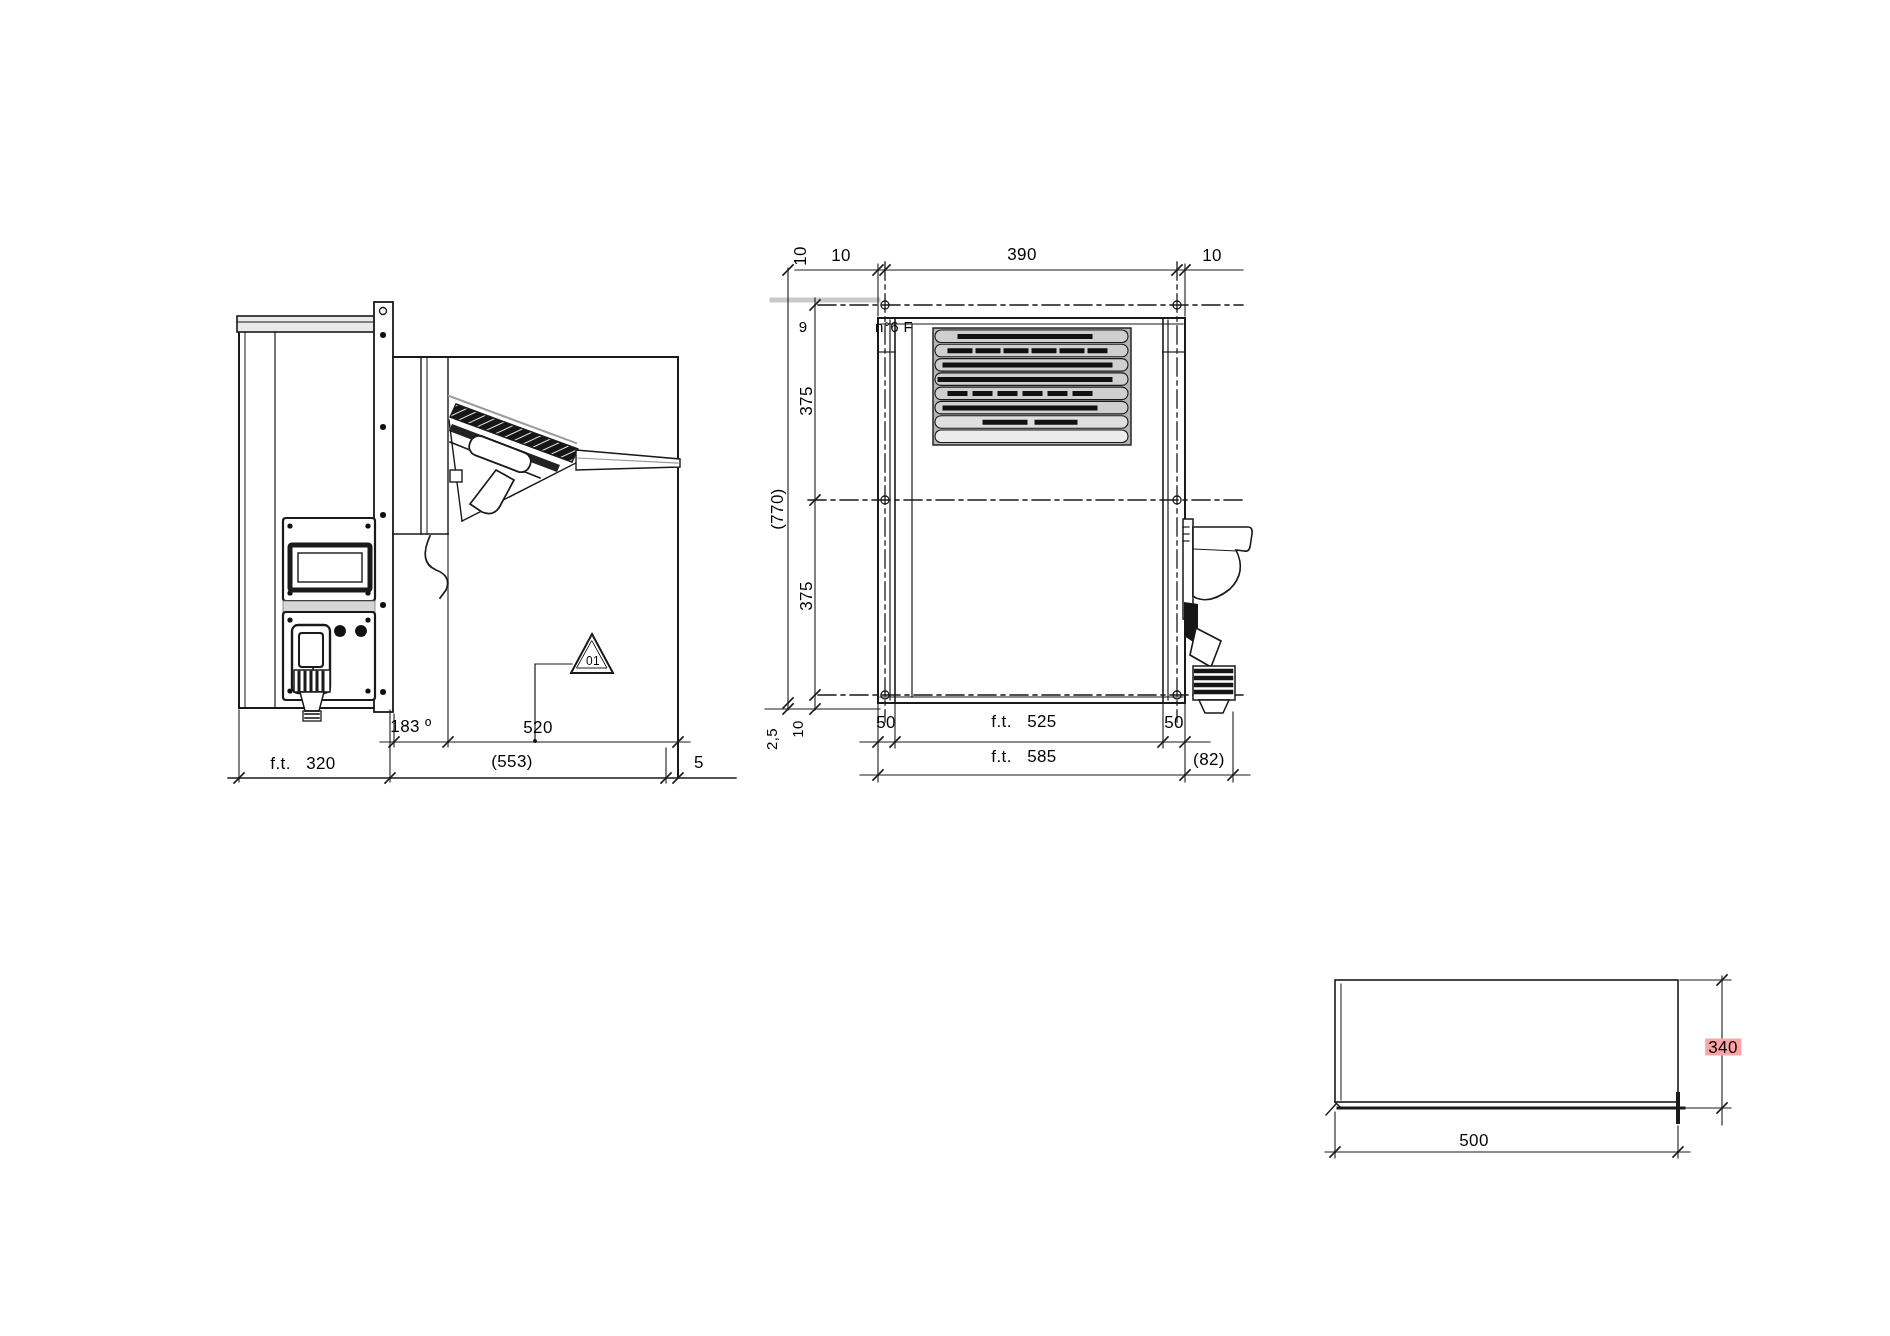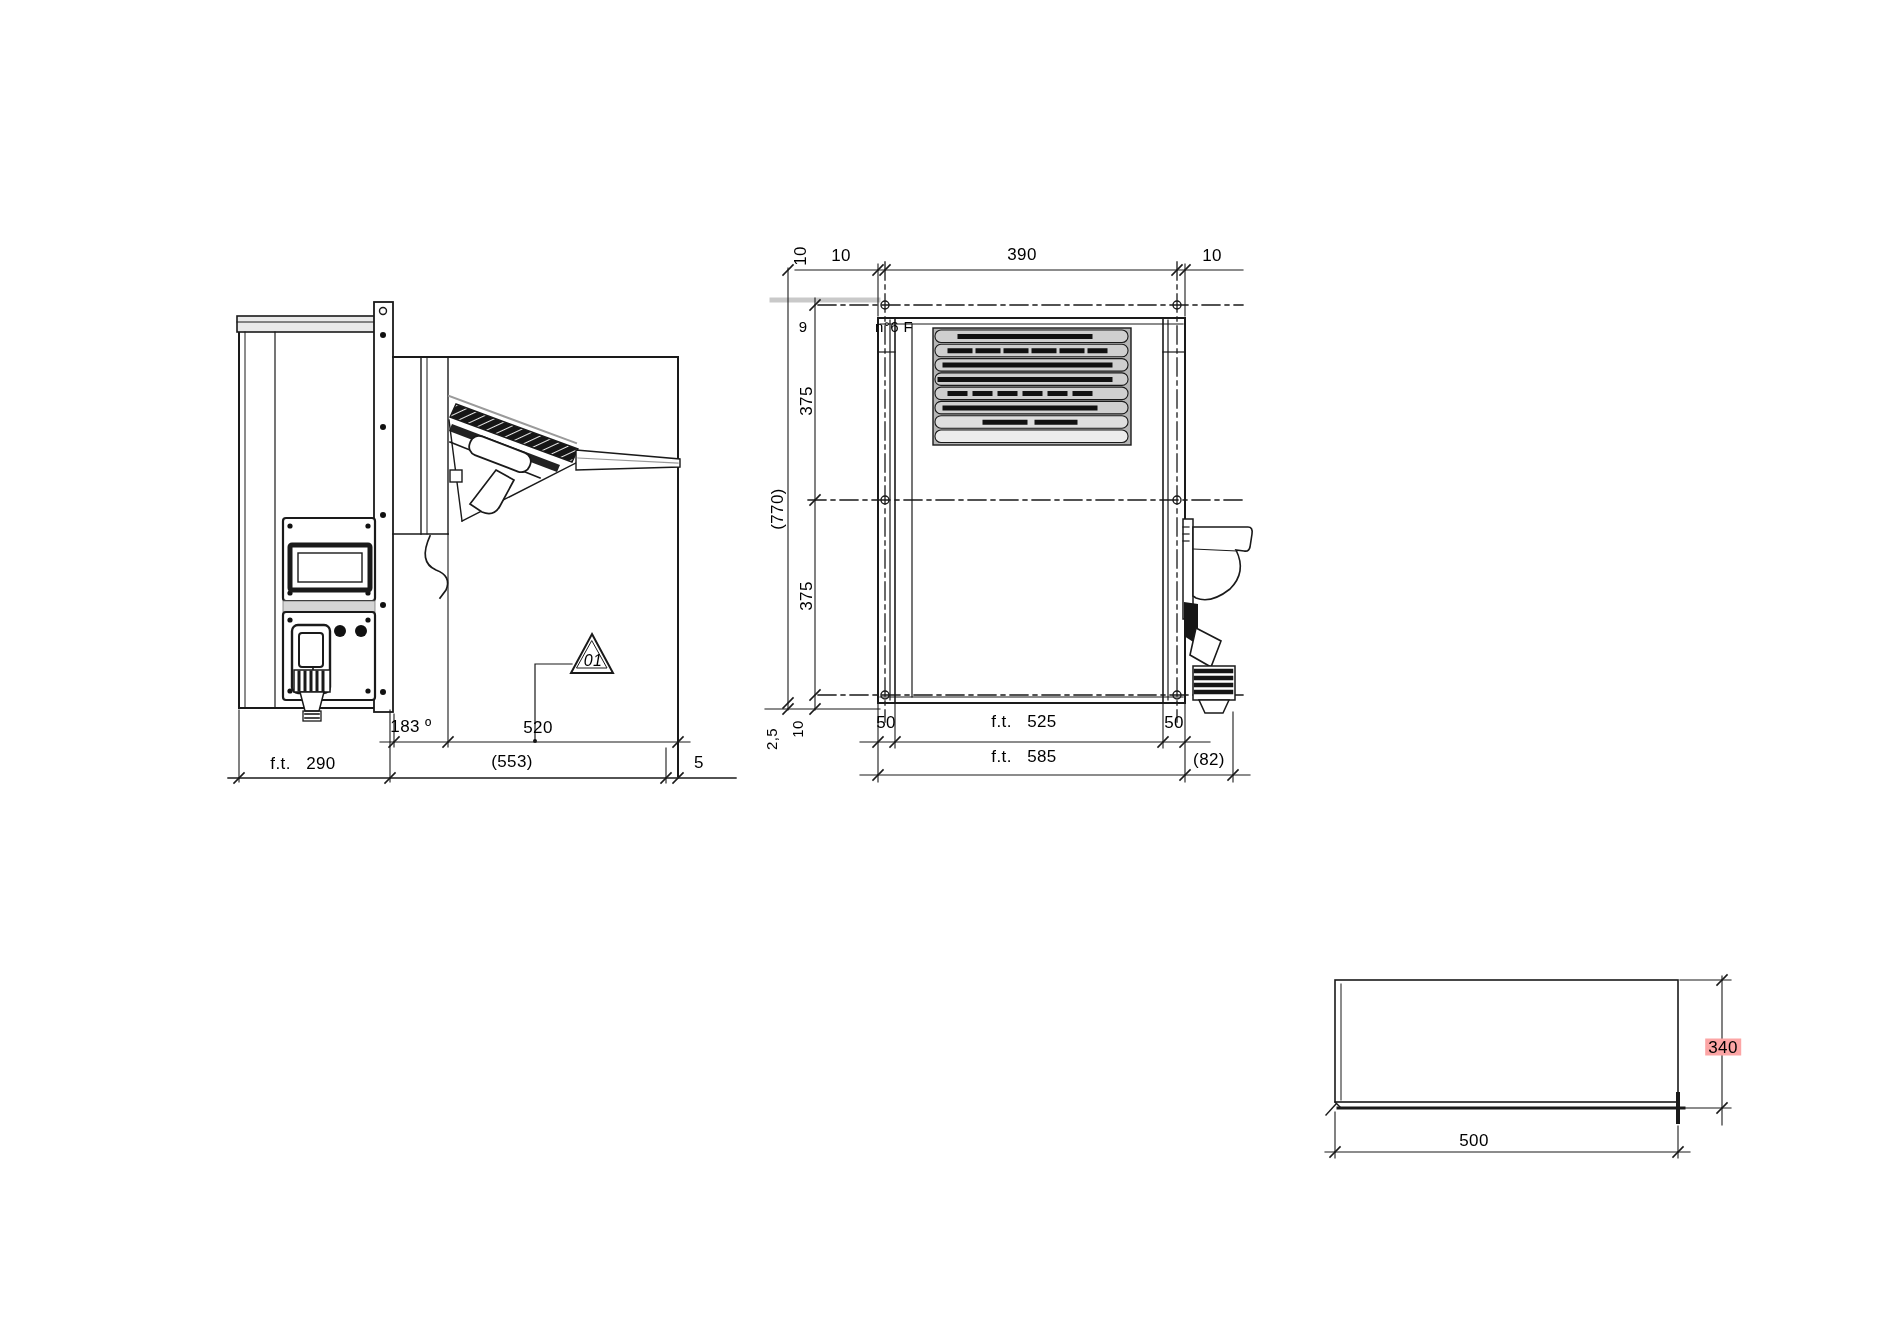--- a/index.html
+++ b/index.html
@@ -3,21 +3,21 @@
 <meta charset="utf-8">
 <style>
   html,body{margin:0;padding:0;background:#ffffff;}
   #canvas{position:relative;width:1890px;height:1336px;background:#ffffff;overflow:hidden;
           font-family:"Liberation Sans",sans-serif;}
   #linework{position:absolute;left:0;top:0;}
   .dim{position:absolute;font-size:17px;color:#000;white-space:pre;letter-spacing:.4px;
        transform:translate(-50%,-50%);line-height:1;}
   .dim.rot{transform:translate(-50%,-50%) rotate(-90deg);}
   .dim.small{font-size:15px;}
-  .dim.tiny{font-size:16px;font-style:italic;}
+  .dim.tiny{font-size:12px;}
   .dim.bg{background:#fca5a5;padding:0 3px;}
 </style>
 </head>
 <body>
 
 <div id="canvas">
 
 <svg id="linework" width="1890" height="1336" viewBox="0 0 1890 1336" fill="none" stroke="#1a1a1a" stroke-width="2" stroke-linecap="square">
   <defs>
     <path id="tick" d="M-5,5 L5,-5" stroke="#1a1a1a" stroke-width="1.6"></path>
@@ -258,21 +258,21 @@
           <use href="#tick" x="1722" y="1108"></use>
       <line x1="1335" y1="1112" x2="1335" y2="1158"></line>
       <line x1="1678" y1="1126" x2="1678" y2="1158"></line>
       <line x1="1325" y1="1152" x2="1690" y2="1152"></line>
       <use href="#tick" x="1335" y="1152"></use>
           <use href="#tick" x="1678" y="1152"></use>
     </g>
   </g>
 </svg>
 
-<div class="dim" style="left:303px;top:763px">f.t.   290</div>
+<div class="dim" style="left:303px;top:763px">f.t.   320</div>
 <div class="dim" style="left:411px;top:726px">183 º</div>
 <div class="dim" style="left:538px;top:727px">520</div>
 <div class="dim" style="left:512px;top:761px">(553)</div>
 <div class="dim" style="left:699px;top:762px">5</div>
 <div class="dim tiny" style="left:593px;top:661px">01</div>
 
 <div class="dim rot" style="left:800px;top:256px">10</div>
 <div class="dim" style="left:841px;top:255px">10</div>
 <div class="dim" style="left:1022px;top:254px">390</div>
 <div class="dim" style="left:1212px;top:255px">10</div>

